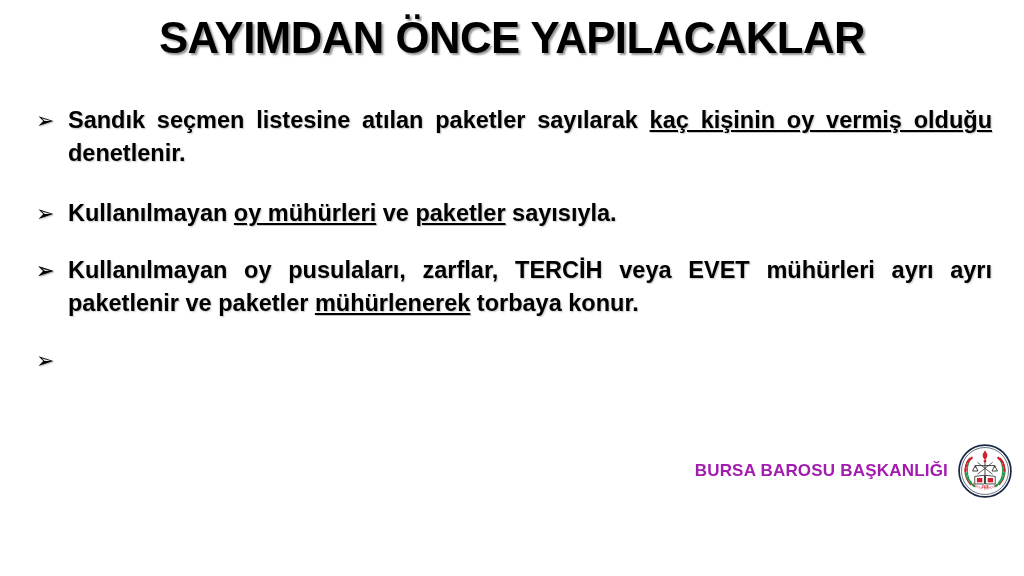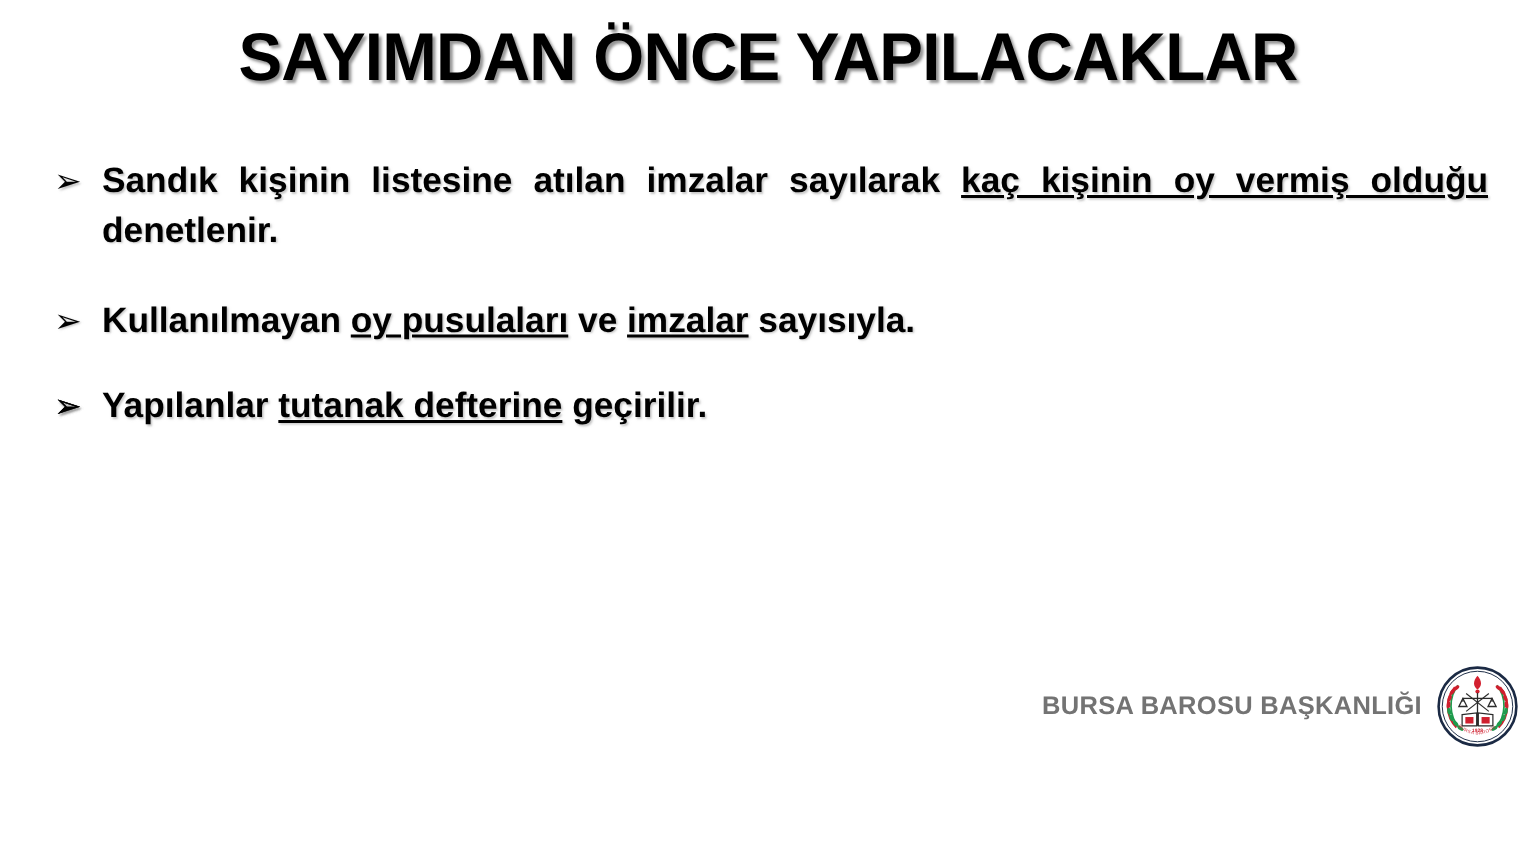--- a/index.html
+++ b/index.html
@@ -98,57 +98,57 @@
     display: flex;
     align-items: center;
     gap: 10px;
   }
 
   .footer-text {
     font-family: "Liberation Sans", sans-serif;
     font-weight: bold;
     font-size: 17px;
     letter-spacing: 0.2px;
-    color: #737373;
+    color: #a21caf;
     white-space: nowrap;
   }
 
   .footer-logo {
     width: 54px;
     height: 54px;
     display: block;
   }
 </style>
 </head>
 <body>
 
 <div class="slide">
 
   <div class="slide-title">SAYIMDAN ÖNCE YAPILACAKLAR</div>
 
   <div class="body-block">
 
     <p class="bullet justify" id="bullet-1">
-      <span class="marker">➢</span><span><span>Sandık kişinin listesine atılan imzalar sayılarak </span><u>kaç kişinin oy vermiş olduğu</u><span> denetlenir.</span></span>
+      <span class="marker">➢</span><span><span>Sandık seçmen listesine atılan paketler sayılarak </span><u>kaç kişinin oy vermiş olduğu</u><span> denetlenir.</span></span>
     </p>
 
     <p class="bullet" id="bullet-2">
-      <span class="marker">➢</span><span><span>Kullanılmayan </span><u>oy pusulaları</u><span> ve </span><u>imzalar</u><span> sayısıyla.</span></span>
+      <span class="marker">➢</span><span><span>Kullanılmayan </span><u>oy mühürleri</u><span> ve </span><u>paketler</u><span> sayısıyla.</span></span>
     </p>
 
     <p class="bullet" id="bullet-3">
       <span class="marker">➢</span>
     </p>
 
     <p class="bullet justify-last-left" id="bullet-4">
+      <span class="marker">➢</span><span><span>Kullanılmayan oy pusulaları, zarflar, TERCİH veya EVET mühürleri ayrı ayrı paketlenir ve paketler </span><u>mühürlenerek</u><span> torbaya konur.</span></span>
+    </p>
+
+    <p class="bullet" id="bullet-5">
       <span class="marker">➢</span>
-    </p>
-
-    <p class="bullet" id="bullet-5">
-      <span class="marker">➢</span><span><span>Yapılanlar </span><u>tutanak defterine</u><span> geçirilir.</span></span>
     </p>
 
   </div>
 
   <div class="footer">
     <div class="footer-text">BURSA BAROSU BAŞKANLIĞI</div>
 
     <svg class="footer-logo" viewBox="0 0 100 100" aria-hidden="true">
 
       <circle cx="50" cy="50" r="48" fill="#ffffff" stroke="#1b2a44" stroke-width="3.2"></circle>

